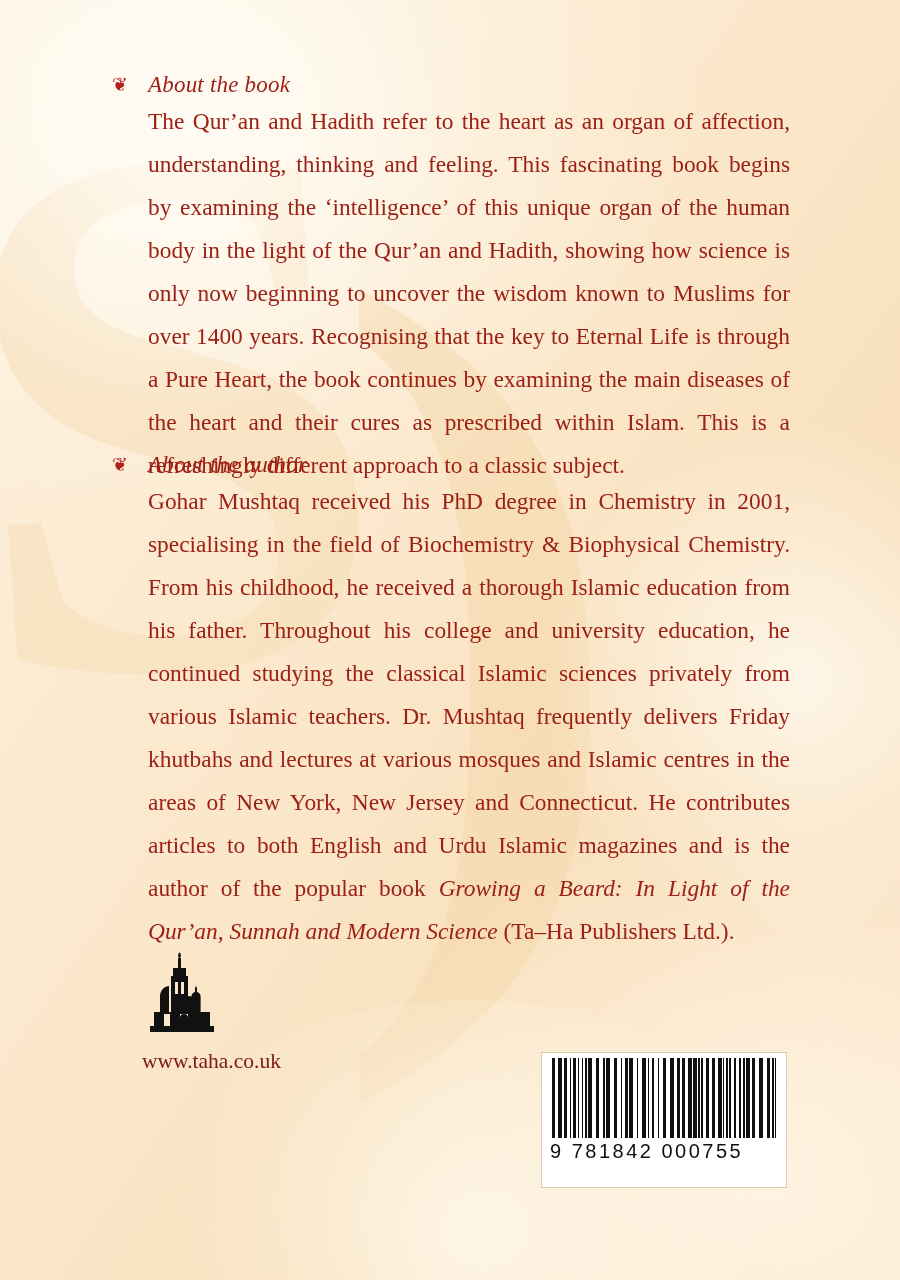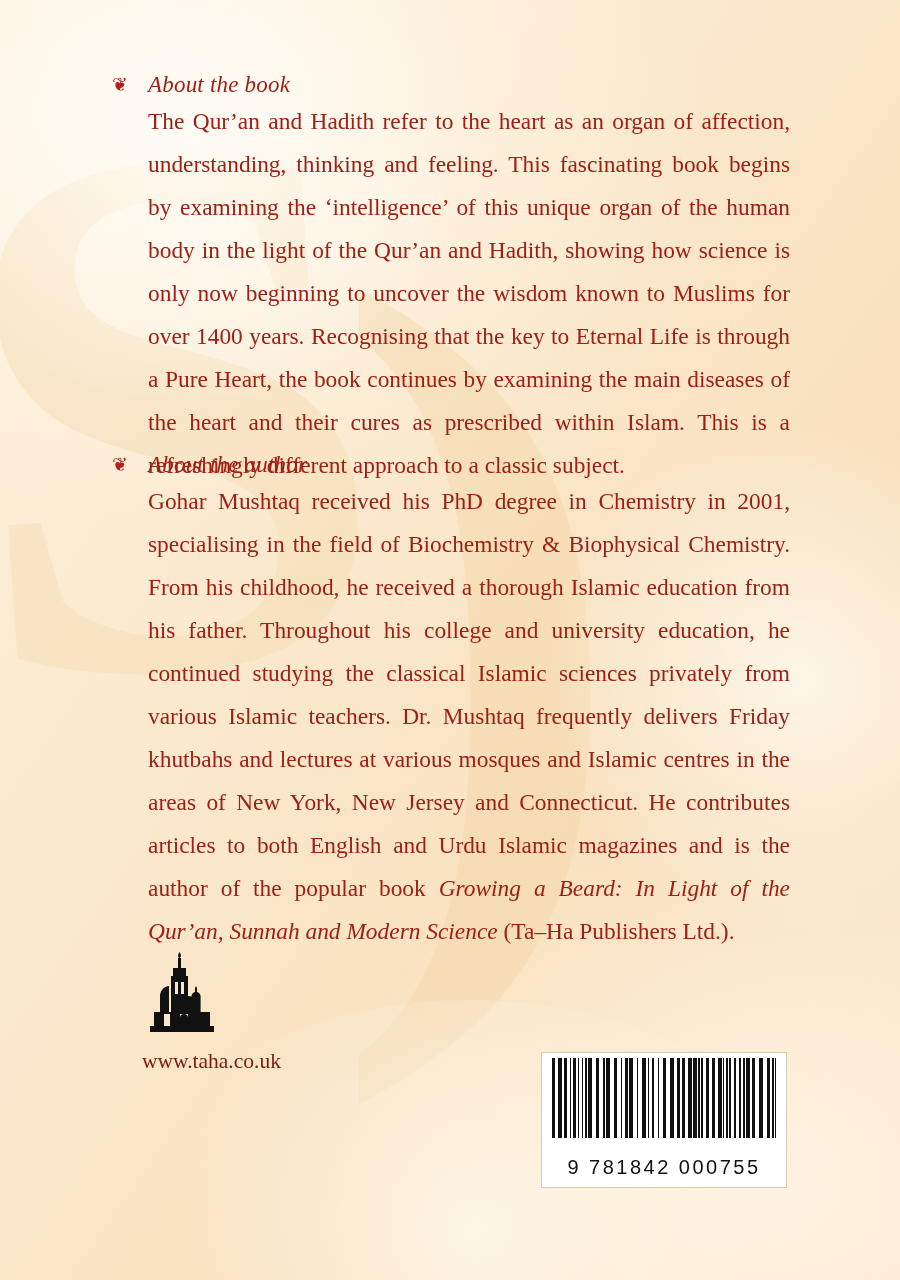--- a/index.html
+++ b/index.html
@@ -165,26 +165,26 @@
     height: 80px;
     gap: 0;
     padding: 0 2px;
   }
   .bars i {
     display: block;
     background: #111;
     height: 100%;
   }
   .ean-text {
-    text-align: center;
+    text-align: left;
     font-family: "Liberation Sans", sans-serif;
     font-size: 20px;
     color: #111;
     letter-spacing: 2.5px;
-    margin-top: 18px;
+    margin-top: 2px;
   }
 </style>
 </head>
 <body>
 
 <div id="page">
 
   <div class="watermark wm-1">S</div>
   <div class="watermark wm-2">)</div>
   <div class="glow glow-a"></div>

